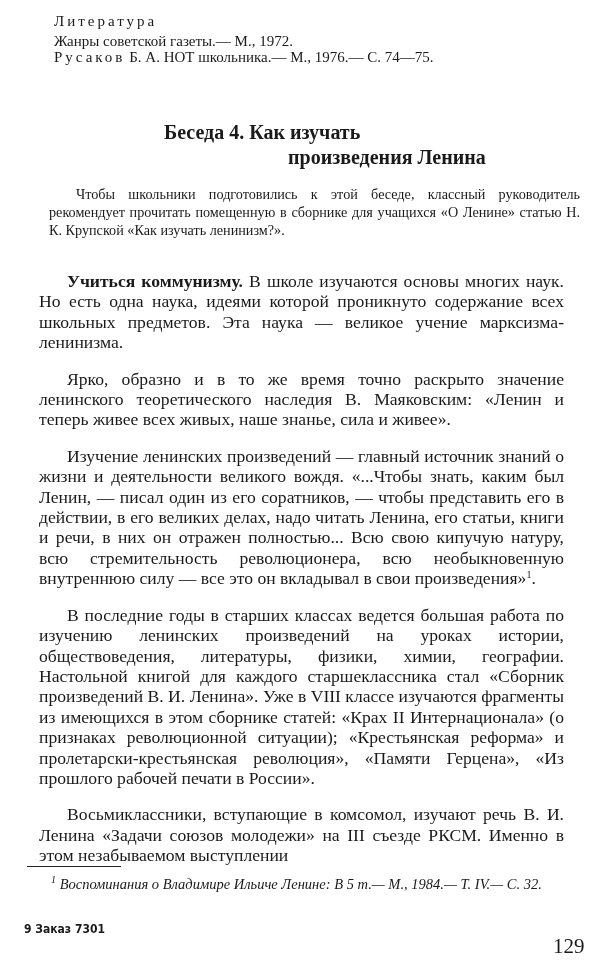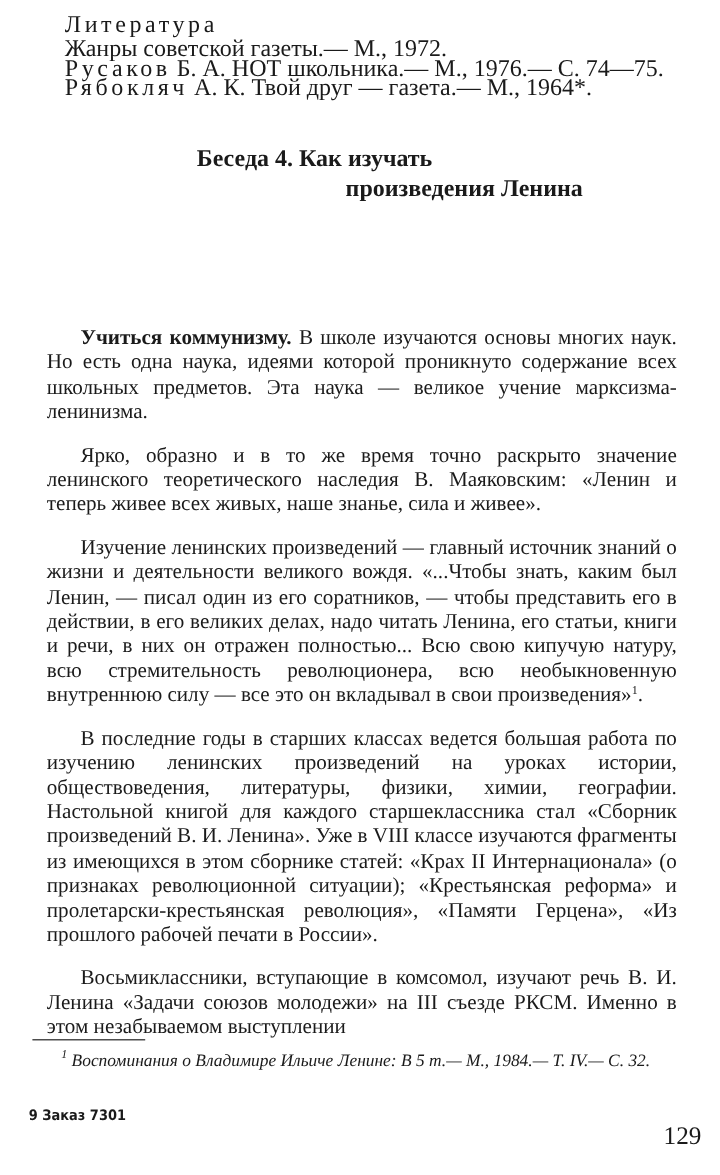--- a/index.html
+++ b/index.html
@@ -4,21 +4,21 @@
 <style>
   html, body { margin: 0; padding: 0; }
   body {
     width: 600px; height: 979px; background: #ffffff; color: #1a1a1a;
     font-family: "Liberation Serif", "DejaVu Serif", serif;
     position: relative; overflow: hidden;
   }
   .page { position: absolute; left: 0; top: 0; width: 600px; height: 979px; }
 
   
-  .lit { position: absolute; left: 54px; top: 13px; width: 520px; font-size: 20px; line-height: 16px; }
+  .lit { position: absolute; left: 54px; top: 13px; width: 520px; font-size: 15px; line-height: 16px; }
   .lit-title { letter-spacing: 3px; margin-bottom: 4px; }
   .lit-item { white-space: nowrap; }
   .sp { letter-spacing: 3px; }
 
   
   .heading { position: absolute; top: 120px; left: 0; width: 600px; font-weight: bold; font-size: 20px; line-height: 25px; }
   .h1 { position: absolute; left: 164px; top: 0; white-space: nowrap; }
   .h2 { position: absolute; left: 288px; top: 25px; white-space: nowrap; }
 
   
@@ -41,28 +41,30 @@
 </style>
 </head>
 <body>
 
 <div class="page">
 
   <div class="lit">
     <div class="lit-title">Литература</div>
     <div class="lit-item"><span>Жанры советской газеты.— М., 1972.</span></div>
     <div class="lit-item"><span class="sp">Русаков</span><span> Б. А. НОТ школьника.— М., 1976.— С. 74—75.</span></div>
-    <div class="lit-item"><span class="sp">Рябокляч</span><span> А. К. Твой друг — газета.— М., 1964*.</span></div>
   </div>
 
   <div class="heading">
     <div class="h1">Беседа 4. Как изучать</div>
     <div class="h2">произведения Ленина</div>
   </div>
 
+  <div class="intro">
+    <p>Чтобы школьники подготовились к этой беседе, классный руководитель рекомендует прочитать помещенную в сборнике для учащихся «О Ленине» статью Н. К. Крупской «Как изучать ленинизм?».</p>
+  </div>
 
   <div class="body-text">
     <p><b>Учиться коммунизму.</b><span> В школе изучаются основы многих наук. Но есть одна наука, идеями которой проникнуто содержание всех школьных предметов. Эта наука — великое учение марксизма-ленинизма.</span></p>
     <p>Ярко, образно и в то же время точно раскрыто значение ленинского теоретического наследия В. Маяковским: «Ленин и теперь живее всех живых, наше знанье, сила и живее».</p>
     <p><span>Изучение ленинских произведений — главный источник знаний о жизни и деятельности великого вождя. «...Чтобы знать, каким был Ленин, — писал один из его соратников, — чтобы представить его в действии, в его великих делах, надо читать Ленина, его статьи, книги и речи, в них он отражен полностью... Всю свою кипучую натуру, всю стремительность революционера, всю необыкновенную внутреннюю силу — все это он вкладывал в свои произведения»</span><sup>1</sup><span>.</span></p>
     <p>В последние годы в старших классах ведется большая работа по изучению ленинских произведений на уроках истории, обществоведения, литературы, физики, химии, географии. Настольной книгой для каждого старшеклассника стал «Сборник произведений В. И. Ленина». Уже в VIII классе изучаются фрагменты из имеющихся в этом сборнике статей: «Крах II Интернационала» (о признаках революционной ситуации); «Крестьянская реформа» и пролетарски-крестьянская революция», «Памяти Герцена», «Из прошлого рабочей печати в России».</p>
     <p>Восьмиклассники, вступающие в комсомол, изучают речь В. И. Ленина «Задачи союзов молодежи» на III съезде РКСМ. Именно в этом незабываемом выступлении</p>
   </div>
 
   <div class="fn-rule"></div>

